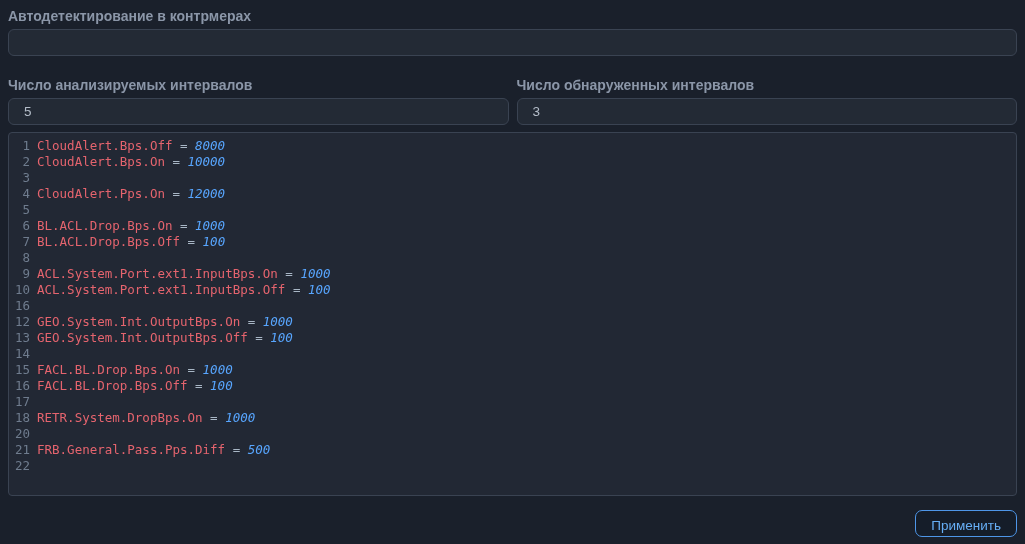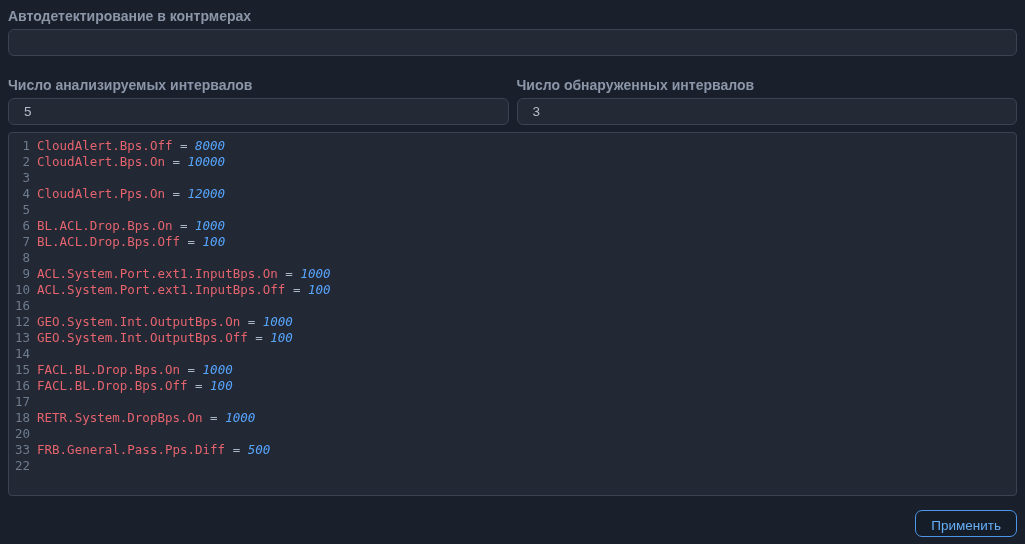--- a/index.html
+++ b/index.html
@@ -103,21 +103,21 @@
       <div class="ed-line"><span class="ln">10</span><span class="code"><span class="k">ACL.System.Port.ext1.InputBps.Off</span><span class="eq"> = </span><span class="v">100</span></span></div>
       <div class="ed-line"><span class="ln">16</span><span class="code"></span></div>
       <div class="ed-line"><span class="ln">12</span><span class="code"><span class="k">GEO.System.Int.OutputBps.On</span><span class="eq"> = </span><span class="v">1000</span></span></div>
       <div class="ed-line"><span class="ln">13</span><span class="code"><span class="k">GEO.System.Int.OutputBps.Off</span><span class="eq"> = </span><span class="v">100</span></span></div>
       <div class="ed-line"><span class="ln">14</span><span class="code"></span></div>
       <div class="ed-line"><span class="ln">15</span><span class="code"><span class="k">FACL.BL.Drop.Bps.On</span><span class="eq"> = </span><span class="v">1000</span></span></div>
       <div class="ed-line"><span class="ln">16</span><span class="code"><span class="k">FACL.BL.Drop.Bps.Off</span><span class="eq"> = </span><span class="v">100</span></span></div>
       <div class="ed-line"><span class="ln">17</span><span class="code"></span></div>
       <div class="ed-line"><span class="ln">18</span><span class="code"><span class="k">RETR.System.DropBps.On</span><span class="eq"> = </span><span class="v">1000</span></span></div>
       <div class="ed-line"><span class="ln">20</span><span class="code"></span></div>
-      <div class="ed-line"><span class="ln">33</span><span class="code"><span class="k">FRB.General.Pass.Pps.Diff</span><span class="eq"> = </span><span class="v">500</span></span></div>
+      <div class="ed-line"><span class="ln">21</span><span class="code"><span class="k">FRB.General.Pass.Pps.Diff</span><span class="eq"> = </span><span class="v">500</span></span></div>
       <div class="ed-line"><span class="ln">22</span><span class="code"></span></div>
     </div>
 
   <div class="footer">
     <button class="apply-btn">Применить</button>
   </div>
 
 </div>
 
 </body></html>

